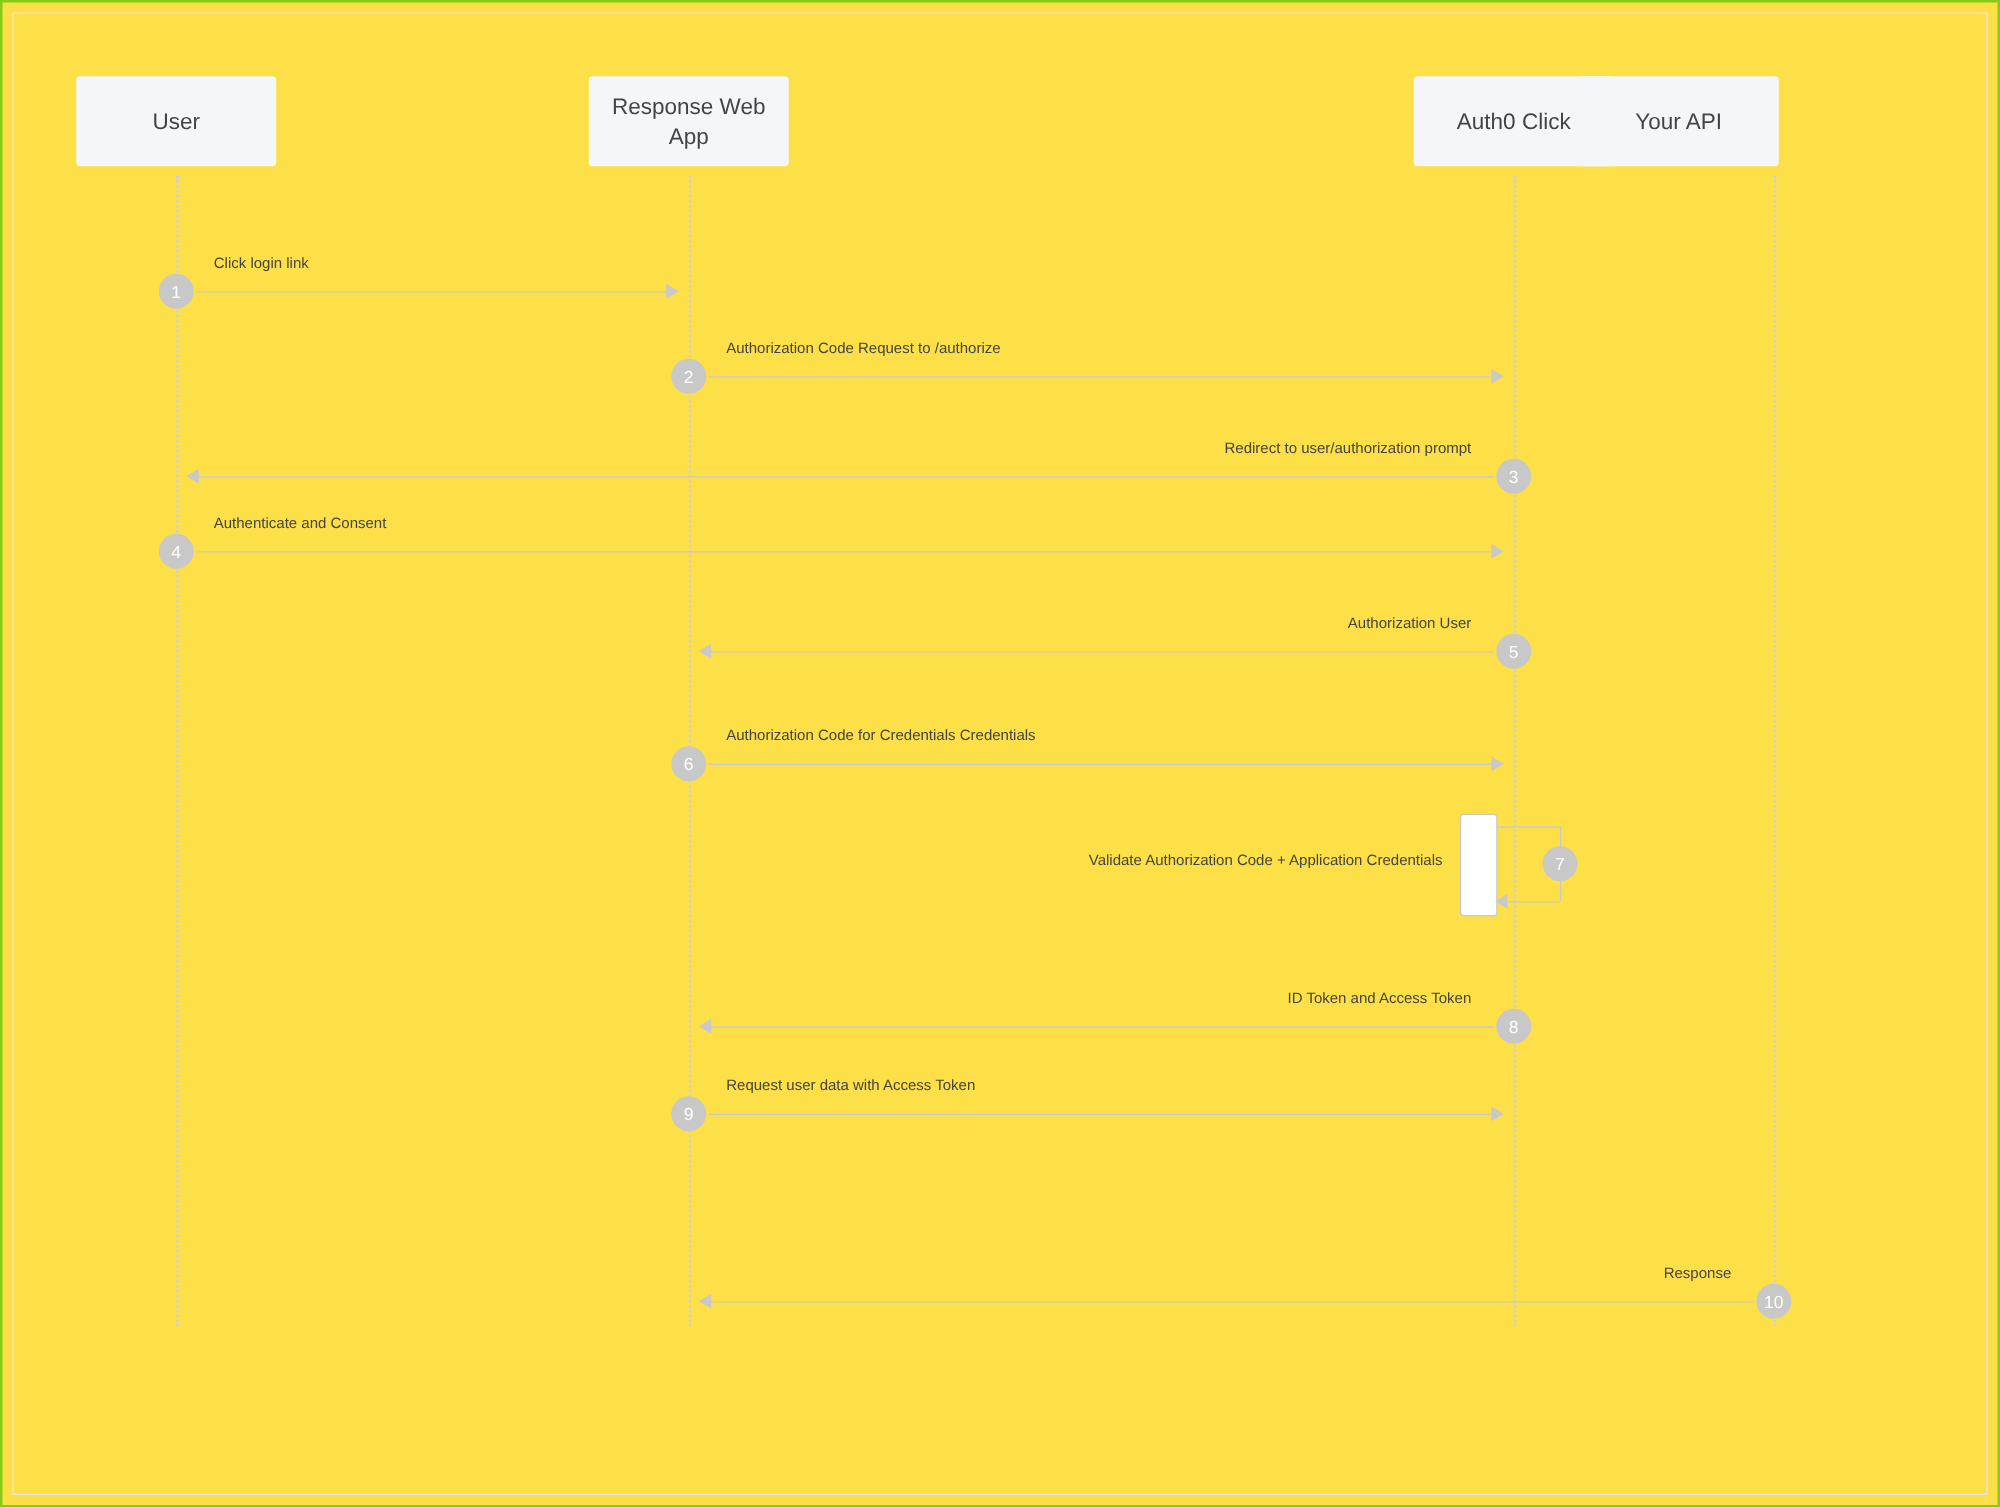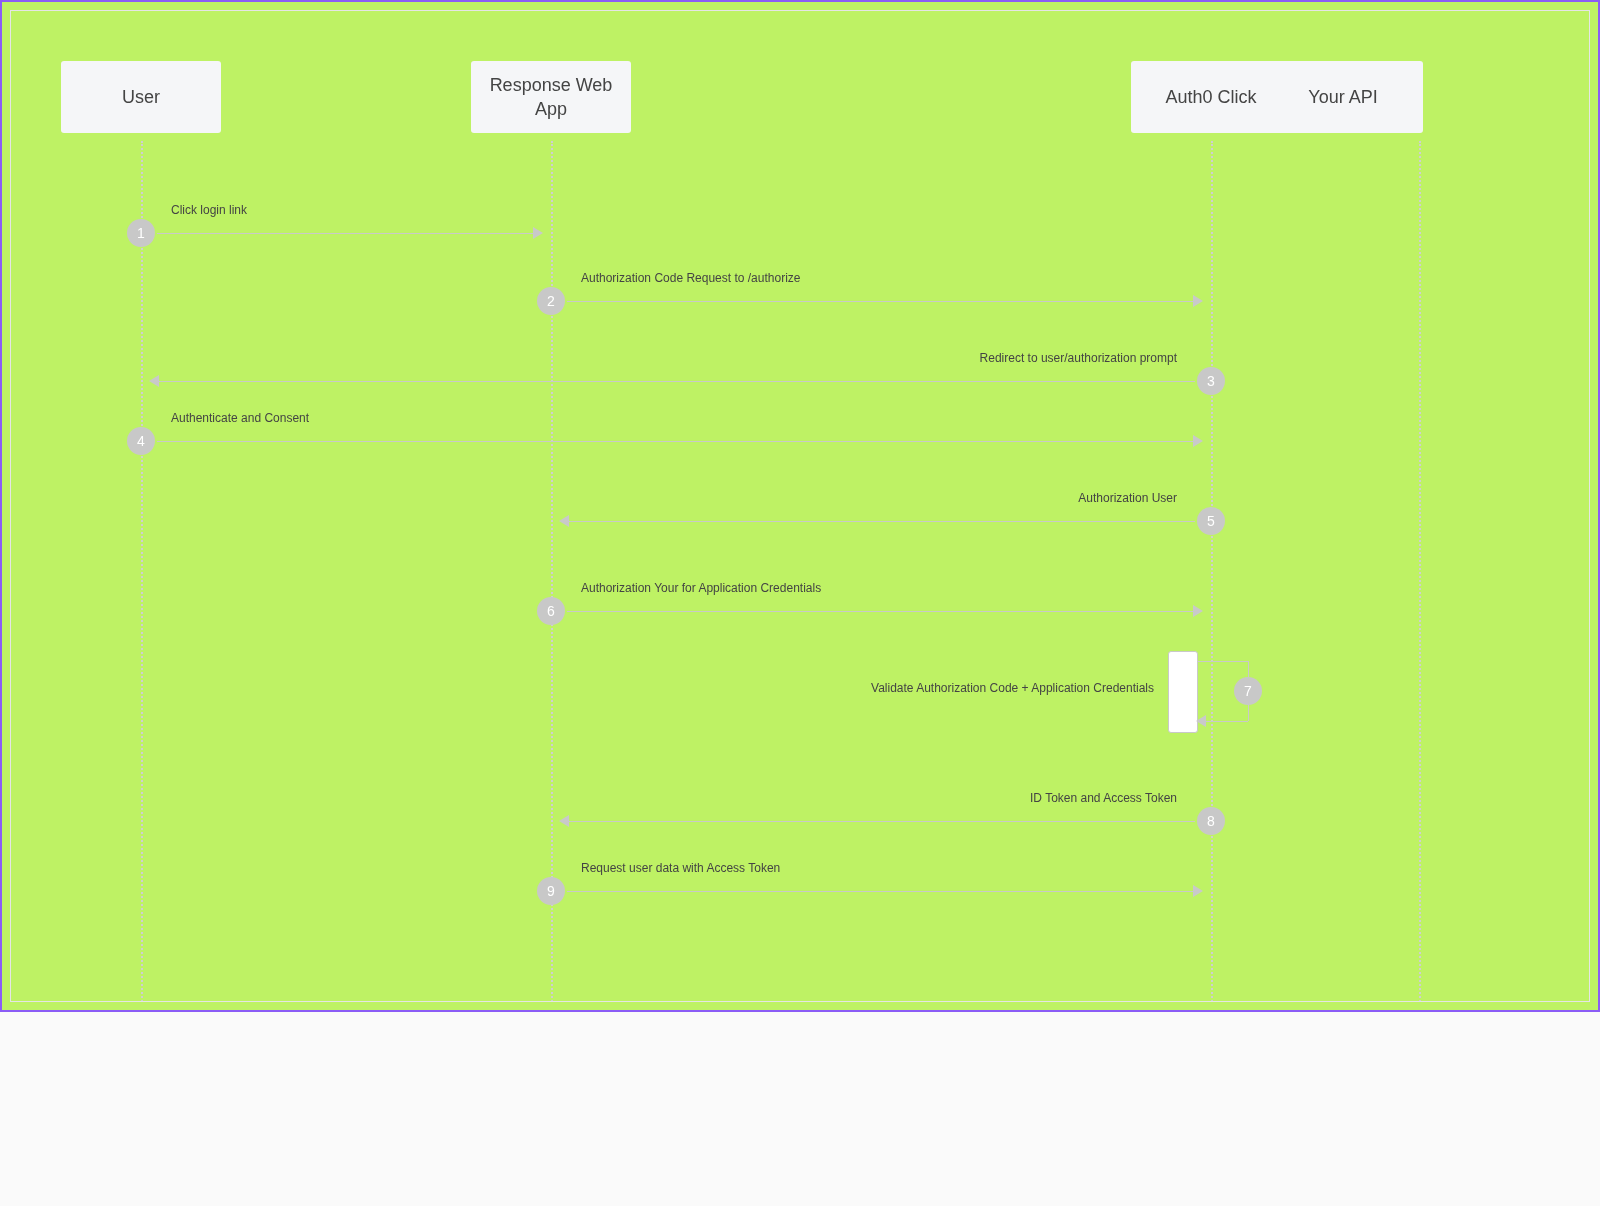--- a/index.html
+++ b/index.html
@@ -1,16 +1,16 @@
 <!DOCTYPE html>
 <html><head>
 <meta charset="utf-8">
 <style>
   html,body{margin:0;padding:0;background:#fafafa;font-family:-apple-system,BlinkMacSystemFont,"Segoe UI",Helvetica,Arial,sans-serif;}
-  .frame{width:1600px;height:1012px;position:relative;box-sizing:border-box;border:2px solid #8b5cf6;background:#bef264;}
+  .frame{width:1600px;height:1206px;position:relative;box-sizing:border-box;border:2px solid #84cc16;background:#fde047;}
   .inner{position:absolute;inset:8px;border:1px solid #e5e5e5;overflow:hidden;}
   .participant{
     position:absolute;top:50px;width:160px;height:72px;
     background:#f5f6f8;border-radius:3px;
     display:flex;align-items:center;justify-content:center;
     text-align:center;color:#444;font-size:18px;line-height:1.35;
     white-space:pre-line;
   }
   .lifeline{
     position:absolute;top:130px;width:0;border-left:2px dotted #cfcfcf;
@@ -72,35 +72,35 @@
         <div class="arrow-head right" style="left: 1182px; top: 424px;"></div>
         <div class="step-badge" style="left: 116px; top: 416px;">4</div>
         <div class="msg-label" style="left: 160px; top: 400px;">Authenticate and Consent</div>
         <div class="arrow-line" style="left: 556px; top: 510px; width: 628px;"></div>
         <div class="arrow-head left" style="left: 548px; top: 504px;"></div>
         <div class="step-badge" style="left: 1186px; top: 496px;">5</div>
         <div class="msg-label" style="top: 480px; right: 412px; text-align: right;">Authorization User</div>
         <div class="arrow-line" style="left: 556px; top: 600px; width: 628px;"></div>
         <div class="arrow-head right" style="left: 1182px; top: 594px;"></div>
         <div class="step-badge" style="left: 526px; top: 586px;">6</div>
-        <div class="msg-label" style="left: 570px; top: 570px;">Authorization Your for Application Credentials</div>
+        <div class="msg-label" style="left: 570px; top: 570px;">Authorization Code for Credentials Credentials</div>
         <div class="self-box" style="left: 1157px; top: 640px;"></div>
         <div class="arrow-line" style="left: 1185px; top: 650px; width: 52px;"></div>
         <div style="position: absolute; left: 1237px; top: 650px; width: 0px; height: 60px; border-left: 1.5px solid rgb(201, 201, 201); z-index: 1;"></div>
         <div class="arrow-line" style="left: 1195px; top: 710px; width: 42px;"></div>
         <div class="arrow-head left" style="left: 1185px; top: 704px;"></div>
         <div class="step-badge" style="left: 1223px; top: 666px;">7</div>
         <div class="msg-label" style="right: 435px; top: 670px; text-align: right;">Validate Authorization Code + Application Credentials</div>
         <div class="arrow-line" style="left: 556px; top: 810px; width: 628px;"></div>
         <div class="arrow-head left" style="left: 548px; top: 804px;"></div>
         <div class="step-badge" style="left: 1186px; top: 796px;">8</div>
         <div class="msg-label" style="top: 780px; right: 412px; text-align: right;">ID Token and Access Token</div>
         <div class="arrow-line" style="left: 556px; top: 880px; width: 628px;"></div>
         <div class="arrow-head right" style="left: 1182px; top: 874px;"></div>
         <div class="step-badge" style="left: 526px; top: 866px;">9</div>
         <div class="msg-label" style="left: 570px; top: 850px;">Request user data with Access Token</div>
         <div class="arrow-line" style="left: 556px; top: 1030px; width: 836px;"></div>
         <div class="arrow-head left" style="left: 548px; top: 1024px;"></div>
         <div class="step-badge" style="left: 1394px; top: 1016px;">10</div>
-        <div class="msg-label" style="top: 1000px; right: 204px; text-align: right; margin-top: 12px;">Response</div>
+        <div class="msg-label" style="top: 1000px; right: 204px; text-align: right;">Response</div>
       </div>
   </div>
 </div>
 
 </body></html>

